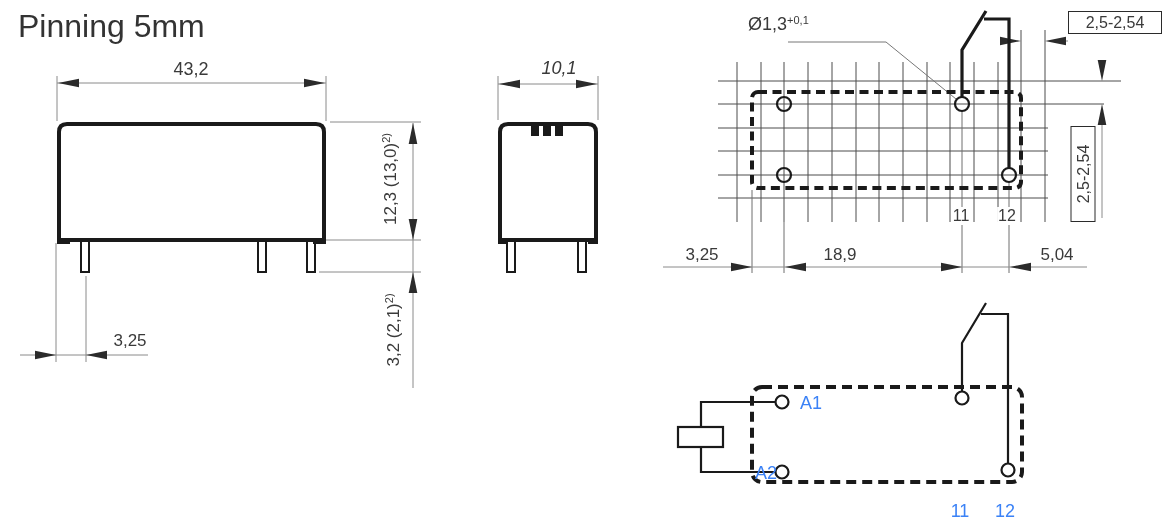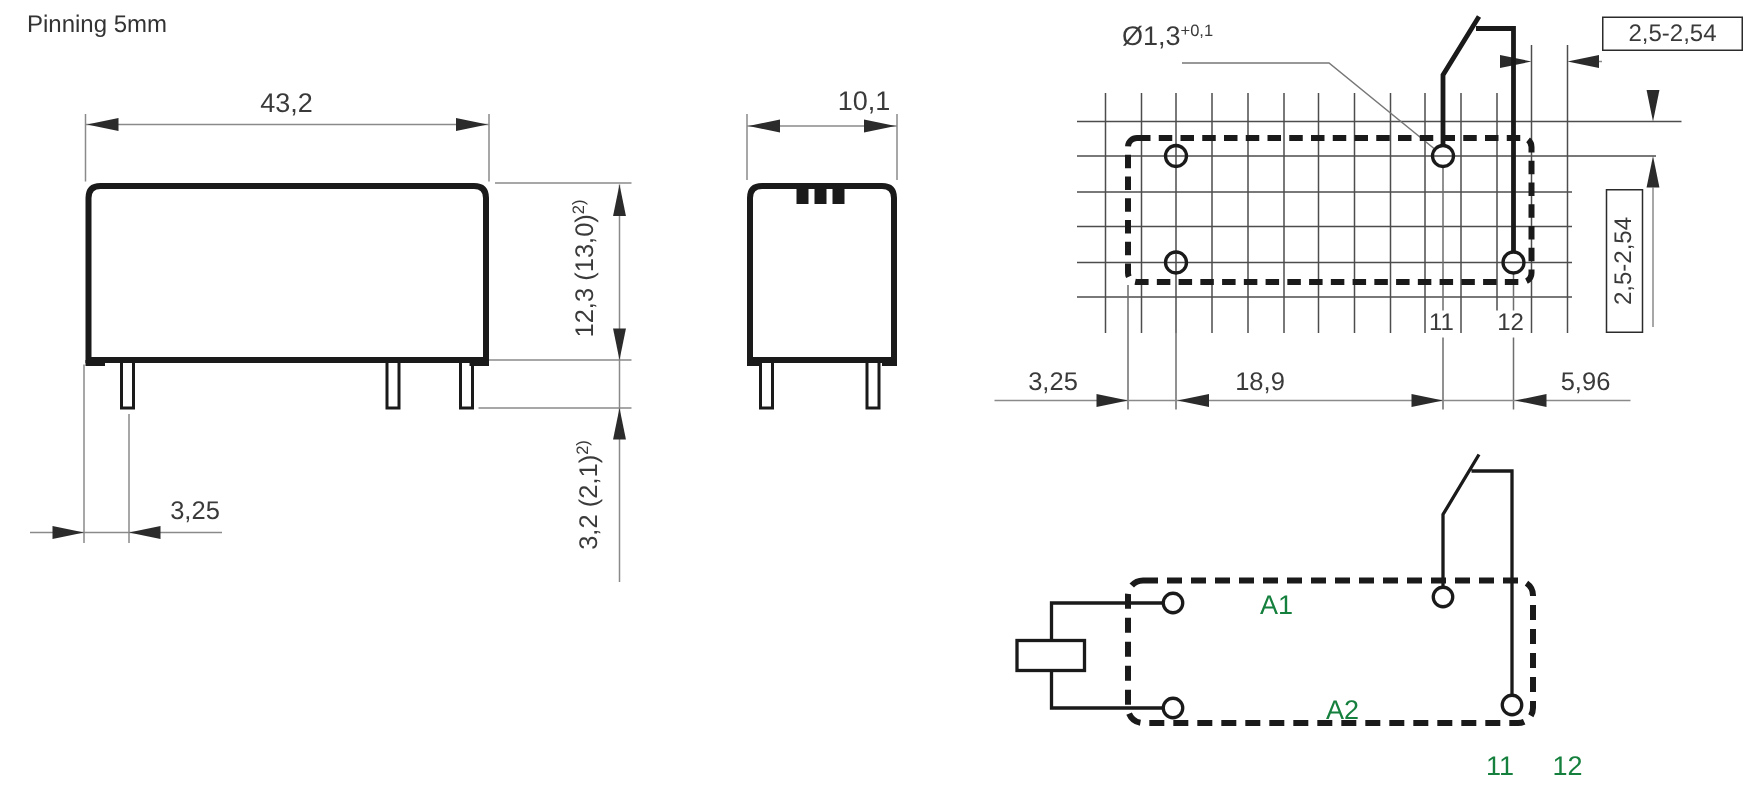--- a/index.html
+++ b/index.html
@@ -2,34 +2,34 @@
 <html><head>
 <meta charset="utf-8">
 <style>
   html,body { margin:0; padding:0; background:#fff; }
   #canvas {
     position:relative; width:1167px; height:527px; background:#fff;
     font-family:"Liberation Sans", sans-serif; color:#3a3a3a; overflow:hidden;
   }
   #drawing { position:absolute; left:0; top:0; }
   .txt { position:absolute; white-space:nowrap; color:#3a3a3a; }
-  .title { font-size:16px; color:#333; }
+  .title { font-size:32px; color:#333; }
   .dim { font-size:17px; }
   .dim18 { font-size:18px; }
   .ctr { transform:translate(-50%,-50%); }
   .rot { transform:translate(-50%,-50%) rotate(-90deg); }
   .sup { font-size:11px; vertical-align:6px; letter-spacing:0; }
   .boxed {
     border:1.6px solid #2b2b2b; background:#fff; font-size:16px;
     display:flex; align-items:center; justify-content:center;
   }
   .box-h { width:92px; height:21px; }
   .box-v { width:94px; height:23px; }
   .pinlbl { font-size:16px; background:#fff; padding:0 1px; }
-  .schlbl { font-size:18px; color:#15803d;margin-left:40px; }
+  .schlbl { font-size:18px; color:#3b82f6; }
 </style>
 </head>
 <body>
 
 <div id="canvas">
 
   <svg id="drawing" width="1167" height="527" viewBox="0 0 1167 527">
 
     <g>
 
@@ -148,39 +148,39 @@
   <div class="txt title" style="left:18px; top:8px;">Pinning 5mm</div>
 
   <div class="txt dim18 ctr" style="left:191px; top:69px;">43,2</div>
 
   <div class="txt dim rot" style="left:390px; top:179px;"><span>12,3 (13,0)</span><span class="sup">2)</span></div>
 
   <div class="txt dim rot" style="left:393px; top:330px;"><span>3,2 (2,1)</span><span class="sup">2)</span></div>
 
   <div class="txt dim ctr" style="left:130px; top:341px;">3,25</div>
 
-  <div class="txt dim18 ctr" style="left:576px; top:68px;">10,1</div>
+  <div class="txt dim18 ctr" style="left:559px; top:68px;font-style:italic;">10,1</div>
 
   <div class="txt dim18" style="left:748px; top:14px;"><span>Ø1,3</span><span class="sup">+0,1</span></div>
 
   <div class="txt boxed box-h" style="left:1068px; top:11px;">2,5-2,54</div>
 
   <div class="txt boxed box-v rot" style="left:1083px; top:174px;">2,5-2,54</div>
 
   <div class="txt dim ctr" style="left:702px; top:255px;">3,25</div>
 
   <div class="txt dim ctr" style="left:840px; top:255px;">18,9</div>
 
-  <div class="txt dim ctr" style="left:1057px; top:255px;">5,96</div>
+  <div class="txt dim ctr" style="left:1057px; top:255px;">5,04</div>
 
   <div class="txt pinlbl ctr" style="left:961px; top:216px;">11</div>
 
   <div class="txt pinlbl ctr" style="left:1007px; top:216px;">12</div>
 
   <div class="txt schlbl" style="left:800px; top:393px;">A1</div>
 
-  <div class="txt schlbl" style="left:844px; top:463px;">A2</div>
+  <div class="txt schlbl" style="left:755px; top:463px;">A2</div>
 
   <div class="txt schlbl ctr" style="left:960px; top:511px;">11</div>
 
   <div class="txt schlbl ctr" style="left:1005px; top:511px;">12</div>
 
 </div>
 
 </body></html>

